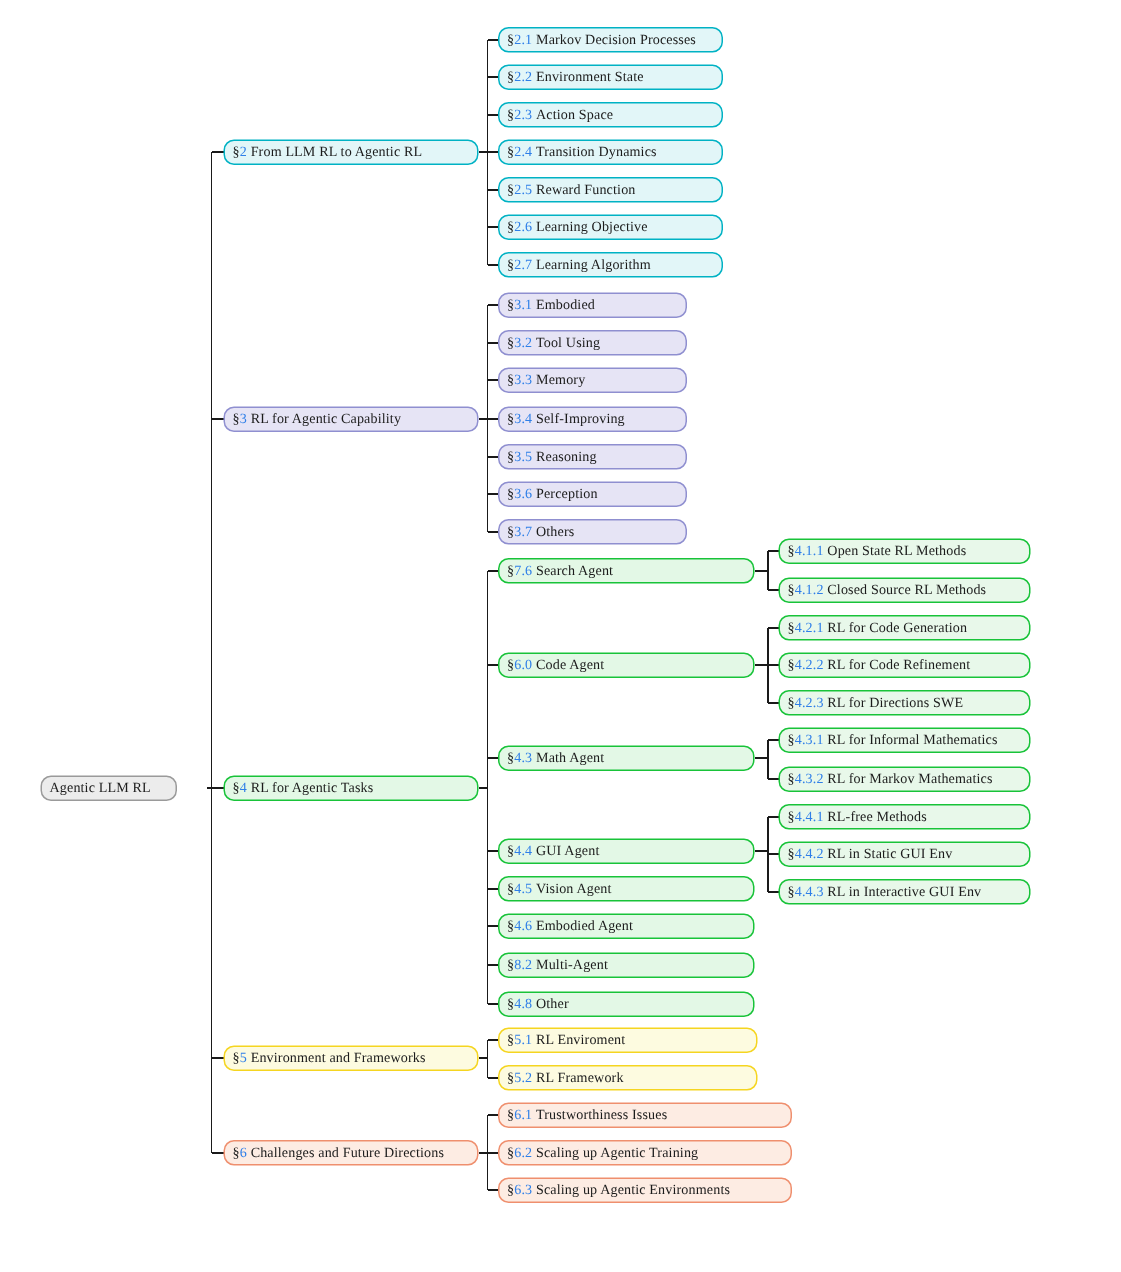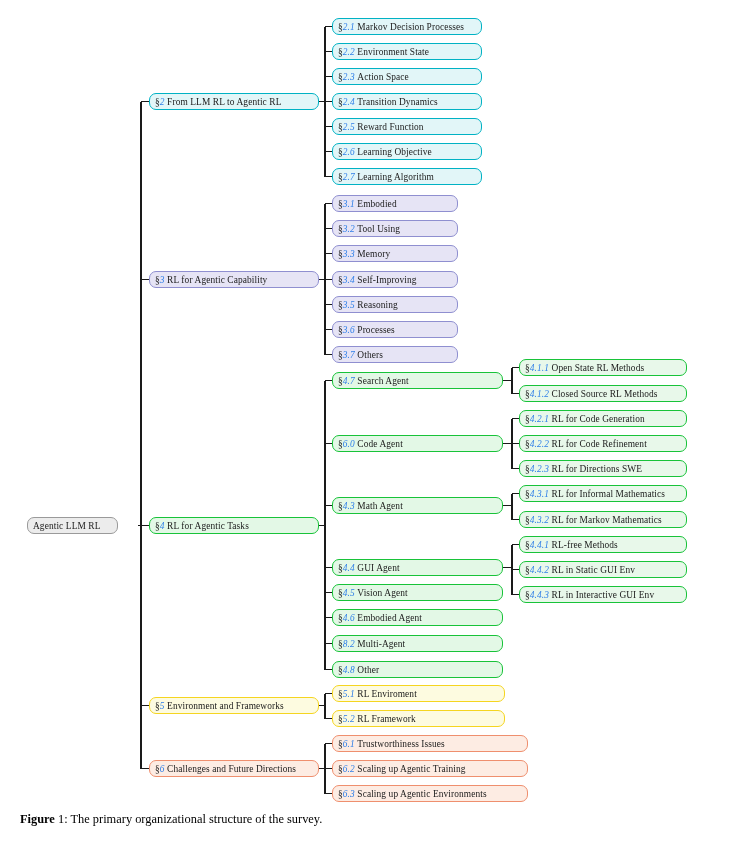--- a/index.html
+++ b/index.html
@@ -47,21 +47,20 @@
     color: #1b1b1b;
     white-space: nowrap;
     overflow: hidden;
     display: flex;
     align-items: center;
     letter-spacing: 0.1px;
   }
   .node .num {
     color: #2f7fe8;
     margin-right: 2.5px;
-    font-style: italic;
   }
   .node .sec {
     color: #1b1b1b;
   }
   .node .txt {
     color: #1b1b1b;
   }
   
   .n-root  { border-color: #9a9a9a; background: #ececec; }
   .n-teal  { border-color: #00b2c4; background: #e2f6f8; }
@@ -255,31 +254,31 @@
         <span class="txt">Self-Improving</span>
     </div>
     <div class="node n-purp" style="left:332px; top:296px; width:126px;">
       <span class="sec">§</span>
         <span class="num">3.5</span>
         <span class="txt">Reasoning</span>
     </div>
     <div class="node n-purp" style="left:332px; top:321px; width:126px;">
       <span class="sec">§</span>
         <span class="num">3.6</span>
-        <span class="txt">Processes</span>
+        <span class="txt">Perception</span>
     </div>
     <div class="node n-purp" style="left:332px; top:346px; width:126px;">
       <span class="sec">§</span>
         <span class="num">3.7</span>
         <span class="txt">Others</span>
     </div>
 
     <div class="node n-green" style="left:332px; top:372px; width:171px;">
       <span class="sec">§</span>
-        <span class="num">4.7</span>
+        <span class="num">7.6</span>
         <span class="txt">Search Agent</span>
     </div>
     <div class="node n-green" style="left:332px; top:435px; width:171px;">
       <span class="sec">§</span>
         <span class="num">6.0</span>
         <span class="txt">Code Agent</span>
     </div>
     <div class="node n-green" style="left:332px; top:497px; width:171px;">
       <span class="sec">§</span>
         <span class="num">4.3</span>
@@ -387,18 +386,14 @@
         <span class="txt">Scaling up Agentic Training</span>
     </div>
     <div class="node n-oran" style="left:332px; top:785px; width:196px;">
       <span class="sec">§</span>
         <span class="num">6.3</span>
         <span class="txt">Scaling up Agentic Environments</span>
     </div>
 
   </div>
 
-  <div id="caption">
-    <span class="cap-label">Figure</span>
-    <span>1: The primary organizational structure of the survey.</span>
-  </div>
 
 </div>
 
 </body></html>

